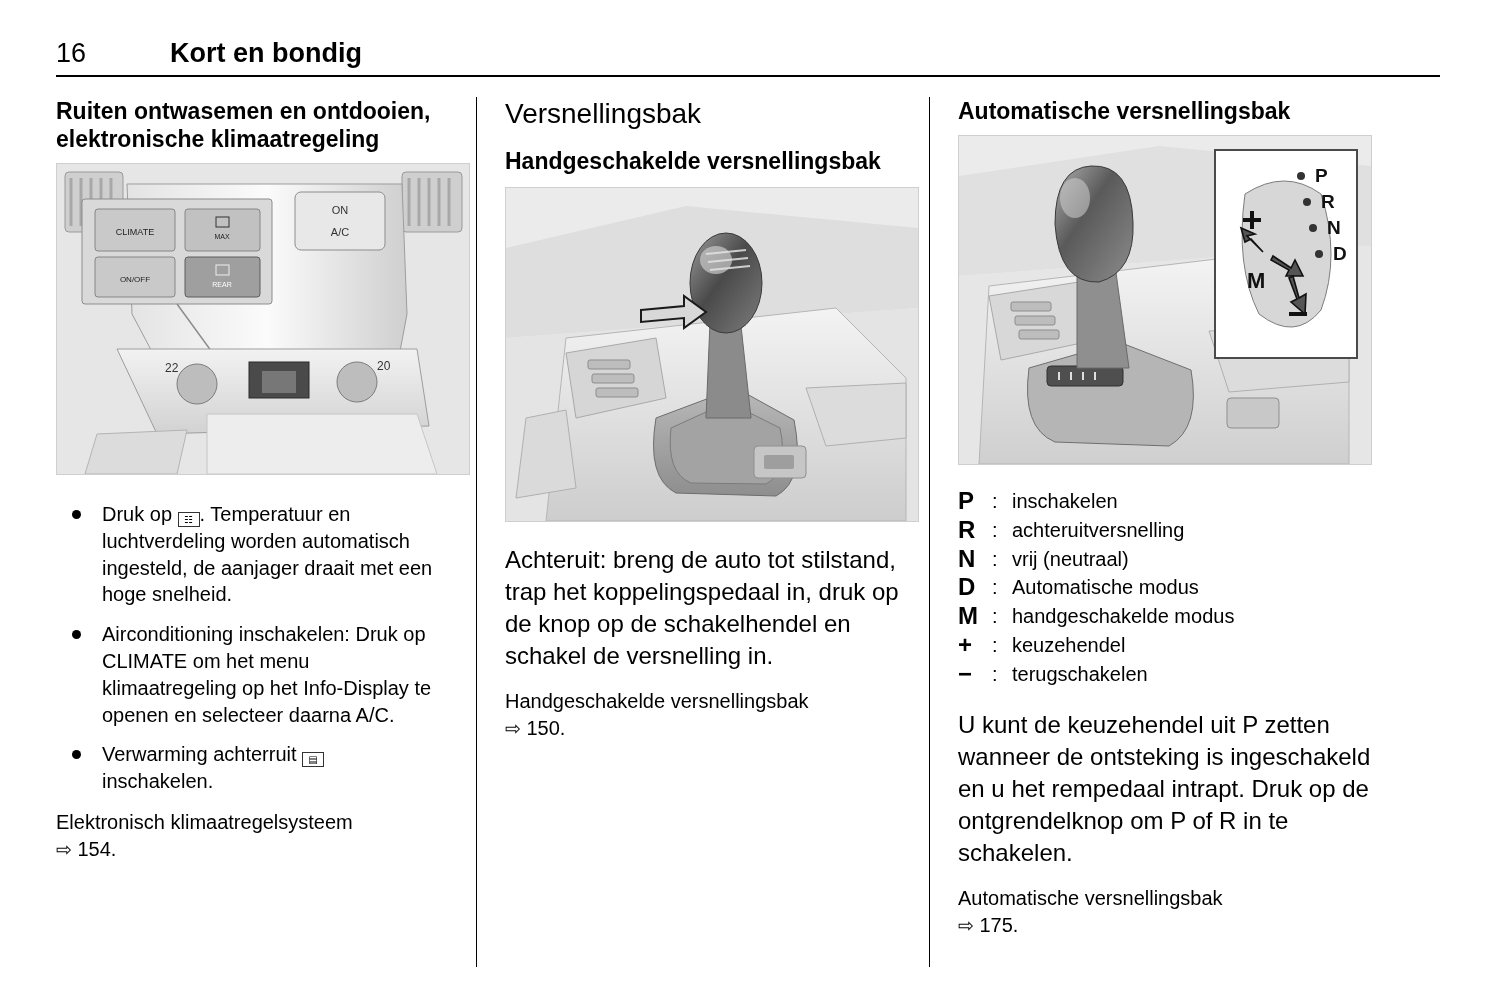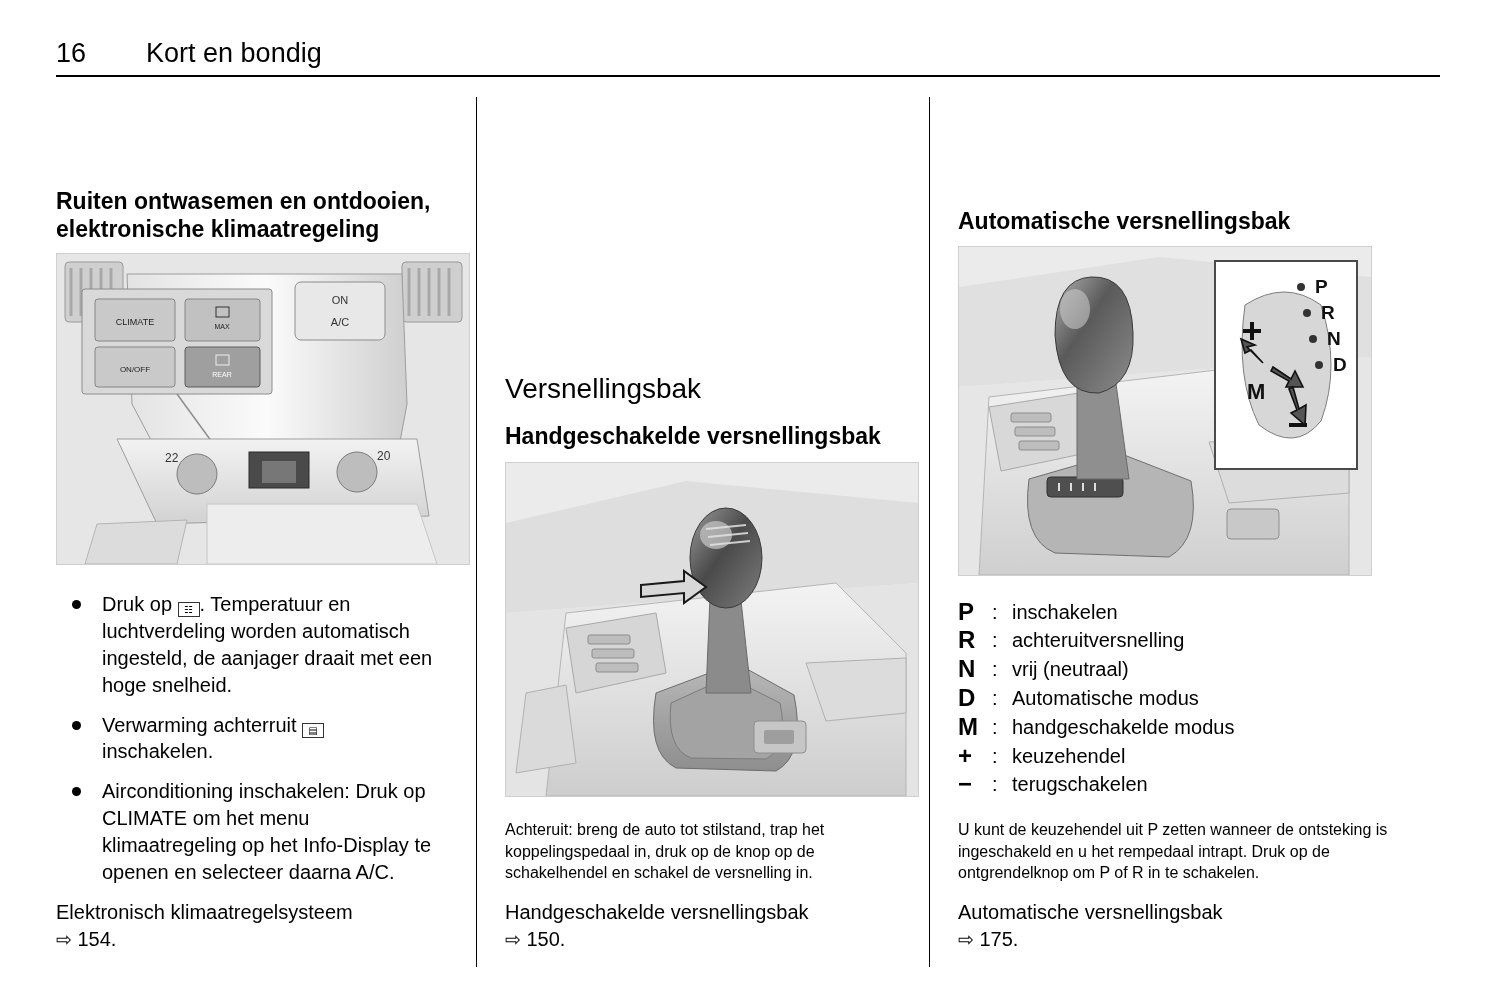--- a/index.html
+++ b/index.html
@@ -18,38 +18,37 @@
     position: relative;
     width: 1496px;
     height: 1000px;
     box-sizing: border-box;
     padding: 38px 56px 0 56px;
   }
   
   .page-header {
     display: flex;
     align-items: baseline;
-    gap: 60px;
+    gap: 84px;
     border-bottom: 2px solid #000;
     padding-bottom: 6px;
   }
   .page-number {
     font-size: 27px;
     font-weight: 400;
   }
   .chapter-title {
     font-size: 27px;
-    font-weight: 400;
+    font-weight: 700;
   }
   
   .columns {
     display: flex;
     margin-top: 20px;
     height: 870px;
-    align-items: flex-end;
   }
   .col {
     box-sizing: border-box;
     position: relative;
   }
   .col-1 { width: 420px; padding-right: 28px; }
   .col-divider {
     width: 1px;
     background: #000;
     margin: 0 0 0 0;
@@ -70,21 +69,21 @@
     margin: 0 0 16px 0;
     line-height: 1.2;
   }
   h3.sub-title {
     font-size: 23px;
     font-weight: 700;
     margin: 0 0 12px 0;
     line-height: 1.22;
   }
   p.body {
-    font-size: 16px;
+    font-size: 24px;
     line-height: 1.34;
     margin: 12px 0 16px 0;
   }
   .ref {
     font-size: 20px;
     line-height: 1.34;
     margin: 0 0 14px 0;
   }
   .ref .arrow { font-size: 19px; }
 
@@ -235,24 +234,24 @@
           <path d="M40 270 L130 266 L120 310 L28 310 Z" fill="#dcdcdc" stroke="#b4b4b4"></path>
           <path d="M150 250 L360 250 L380 310 L150 310 Z" fill="#ededed" stroke="#c6c6c6"></path>
         </svg>
       </div>
 
       <ul class="bullets">
         <li>
           <span>Druk op </span><span class="glyph">☷</span><span>. Temperatuur en luchtverdeling worden automatisch ingesteld, de aanjager draait met een hoge snelheid.</span>
         </li>
         <li>
-          <span>Verwarming achterruit </span><span class="glyph">▤</span><span> inschakelen.</span>
+          <span>Airconditioning inschakelen: Druk op CLIMATE om het menu klimaatregeling op het Info-Display te openen en selecteer daarna A/C.</span>
         </li>
         <li>
-          <span>Airconditioning inschakelen: Druk op CLIMATE om het menu klimaatregeling op het Info-Display te openen en selecteer daarna A/C.</span>
+          <span>Verwarming achterruit </span><span class="glyph">▤</span><span> inschakelen.</span>
         </li>
       </ul>
 
       <div class="ref">
         <span>Elektronisch klimaatregelsysteem</span><br>
         <span class="arrow">⇨</span>
         <span>154.</span>
       </div>
     </div>
 

